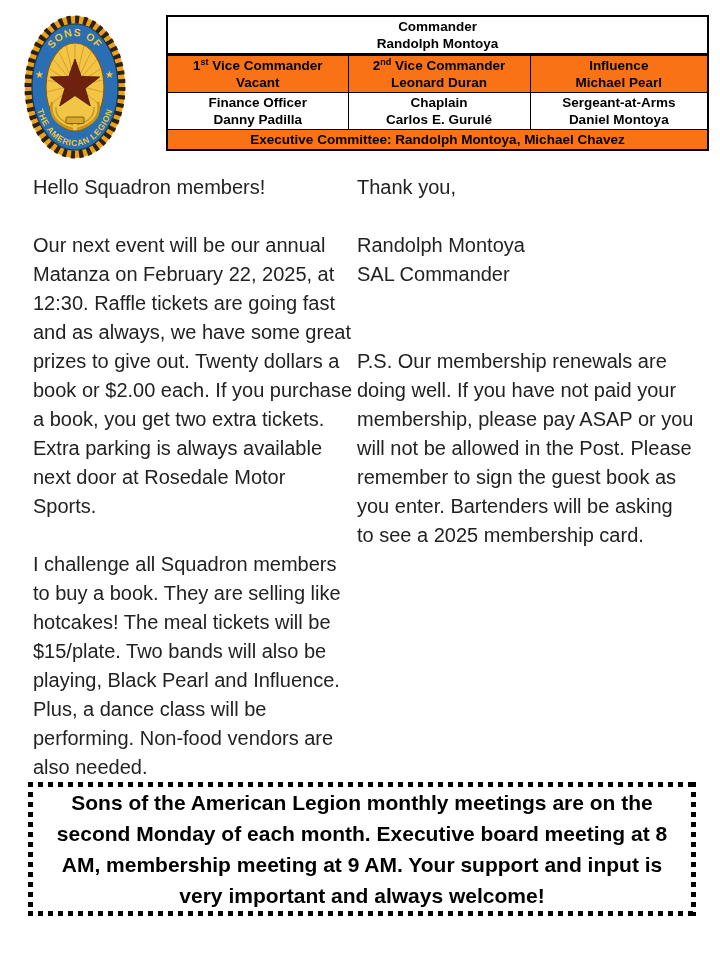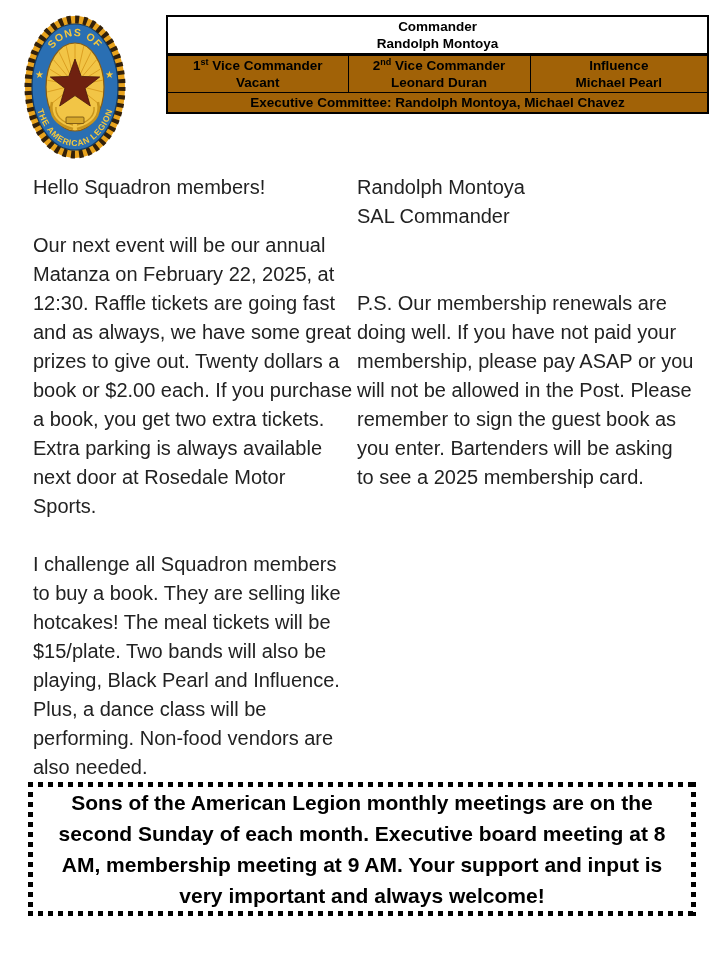--- a/index.html
+++ b/index.html
@@ -16,21 +16,21 @@
 
   table.officers{
     position:absolute;left:166px;top:15px;width:541px;
     border-collapse:collapse;table-layout:fixed;
     border:2px solid #000;color:#000;
   }
   .officers td{
     border:1.5px solid #000;text-align:center;vertical-align:middle;
     font-size:13.5px;font-weight:bold;line-height:17px;padding:1px 3px;
   }
-  .officers tr.gray td{background:#a16207;}
+  .officers tr.gray td{background:#f97316;}
   .officers td.row-thick{border-bottom:3px solid #000;}
   .officers sup{font-size:9px;line-height:0;vertical-align:super;}
 
   
   .columns{
     position:absolute;left:33px;top:173px;width:672px;
     display:flex;gap:4px;color:#222;
   }
   .col{font-size:20px;line-height:29px;}
   .col.left{width:320px;}
@@ -143,37 +143,52 @@
           </td>
           <td>
             <div><span>2</span><sup>nd</sup><span> Vice Commander</span></div>
             <div>Leonard Duran</div>
           </td>
           <td>
             <div>Influence</div>
             <div>Michael Pearl</div>
           </td>
         </tr>
+        <tr>
+          <td>
+            <div>Finance Officer</div>
+            <div>Danny Padilla</div>
+          </td>
+          <td>
+            <div>Chaplain</div>
+            <div>Carlos E. Gurulé</div>
+          </td>
+          <td>
+            <div>Sergeant-at-Arms</div>
+            <div>Daniel Montoya</div>
+          </td>
+        </tr>
         <tr class="gray">
           <td colspan="3">Executive Committee:  Randolph Montoya, Michael Chavez</td>
         </tr>
       </tbody>
     </table>
   </div>
 
   <div class="columns">
     <div class="col left">
       <p>Hello Squadron members!</p>
       <p>Our next event will be our annual Matanza on February 22, 2025, at 12:30.  Raffle tickets are going fast and as always, we have some great prizes to give out.  Twenty dollars a book or $2.00 each.  If you purchase a book, you get two extra tickets.  Extra parking is always available next door at Rosedale Motor Sports.</p>
       <p class="last">I challenge all Squadron members to buy a book.  They are selling like hotcakes!  The meal tickets will be $15/plate. Two bands will also be playing, Black Pearl and Influence.  Plus, a dance class will be performing.  Non-food vendors are also needed.</p>
     </div>
     <div class="col right">
+      <p>Thank you,</p>
       <p class="sig">Randolph Montoya</p>
       <p class="sig">SAL Commander</p>
       <p class="ps">P.S.  Our membership renewals are doing well.  If you have not paid your membership, please pay ASAP or you will not be allowed in the Post.  Please remember to sign the guest book as you enter. Bartenders will be asking to see a 2025 membership card.</p>
     </div>
   </div>
 
   <div class="footer-box">
-    <p>Sons of the American Legion monthly meetings are on the second Sunday of each month. Executive board meeting at 8 AM, membership meeting at 9 AM.  Your support and input is very important and always welcome!</p>
+    <p>Sons of the American Legion monthly meetings are on the second Monday of each month. Executive board meeting at 8 AM, membership meeting at 9 AM.  Your support and input is very important and always welcome!</p>
   </div>
 
 </div>
 
 </body></html>

